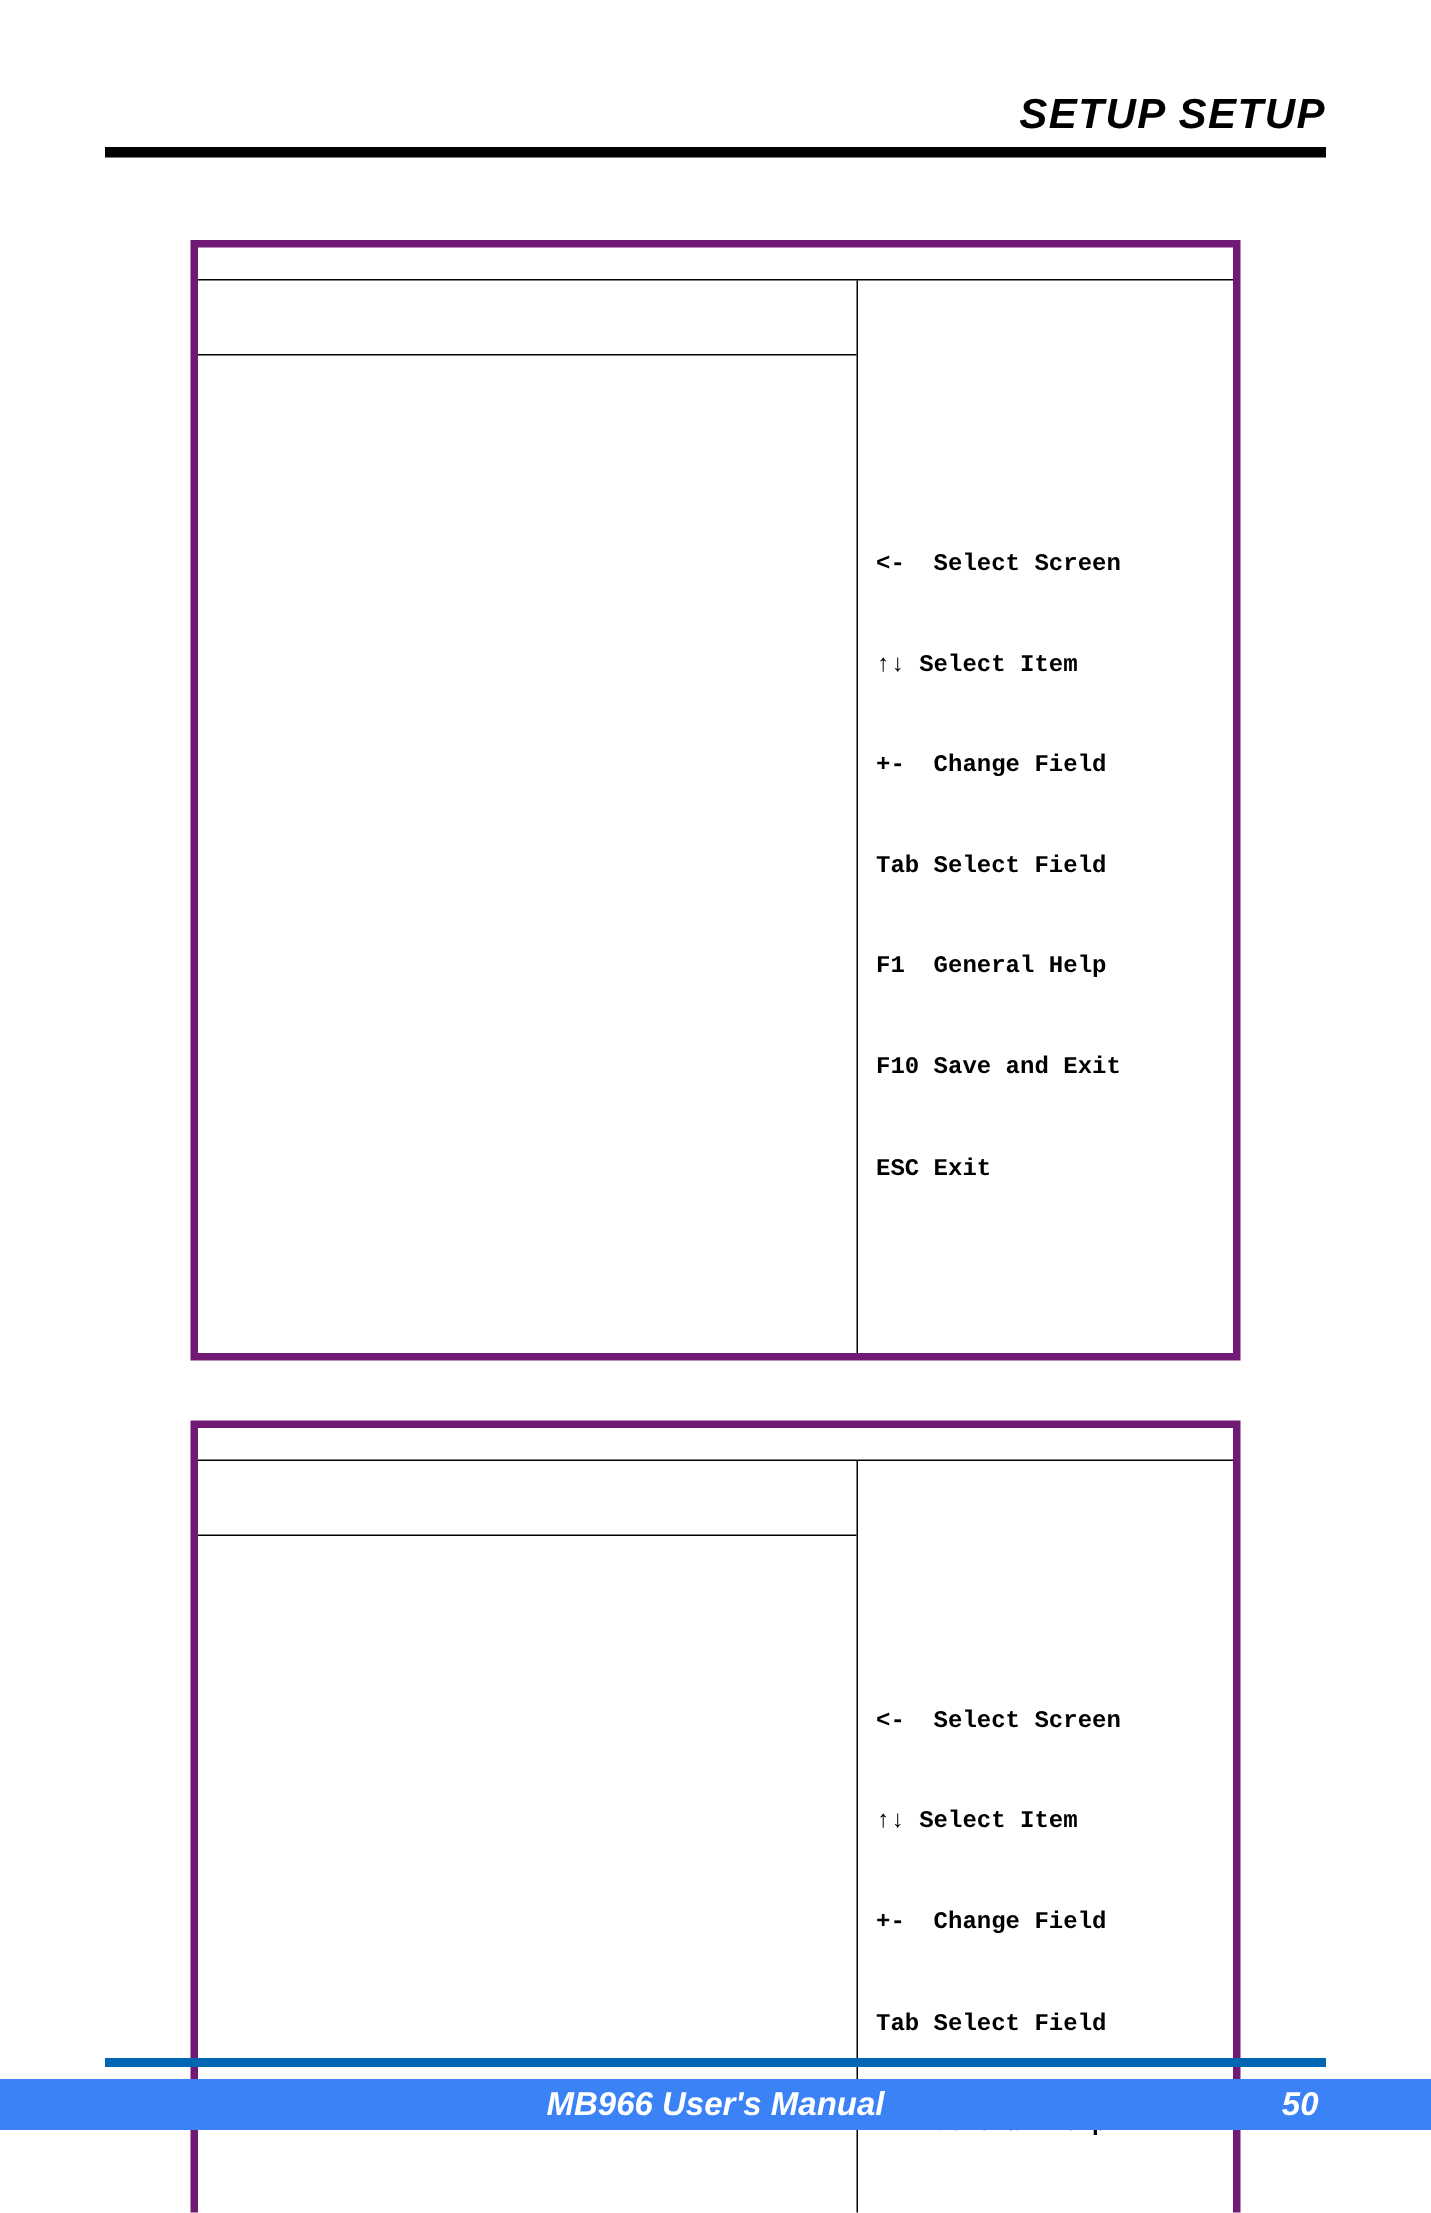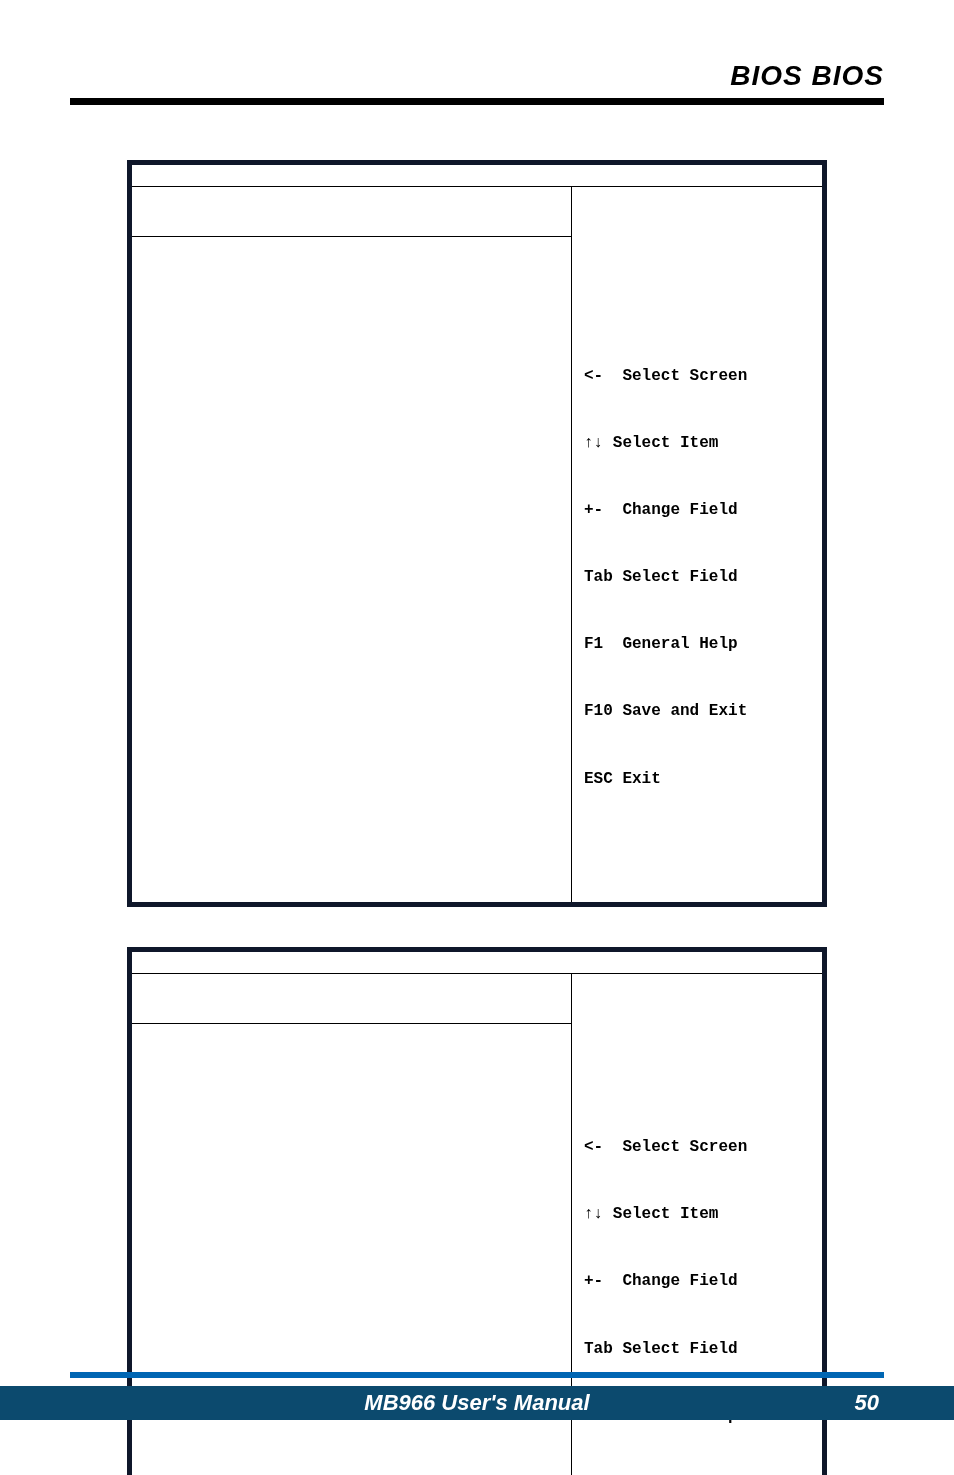--- a/index.html
+++ b/index.html
@@ -26,21 +26,21 @@
     padding-bottom: 6px;
   }
   .thick-rule {
     border: none;
     border-top: 7px solid #000;
     margin-bottom: 55px;
   }
   .panel {
     width: 700px;
     margin: 0 auto 40px auto;
-    border: 5px solid #0f172a;
+    border: 5px solid #701a75;
     font-family: "Courier New", monospace;
     font-size: 16px;
     font-weight: bold;
     line-height: 1.4;
   }
   .panel-top {
     height: 22px;
     border-bottom: 1.5px solid #000;
   }
   .panel-body {
@@ -60,21 +60,21 @@
     height: 50px;
     border-bottom: 1.5px solid #000;
   }
   .help-pad { height: 80px; }
   .help-pad2 { height: 65px; }
   .footer-bar {
     position: absolute;
     left: 0; right: 0;
     bottom: 55px;
     height: 34px;
-    background: #0c4a6e;
+    background: #3b82f6;
     color: #fff;
     display: flex;
     align-items: center;
     justify-content: space-between;
     padding: 0 75px;
     font-family: Arial, sans-serif;
     font-style: italic;
     font-weight: 900;
     font-size: 22px;
   }
@@ -83,21 +83,21 @@
     left: 70px; right: 70px;
     bottom: 97px;
     height: 6px;
     background: #0066b3;
   }
 </style>
 </head>
 <body>
 
 <div class="page">
-  <div class="header-title">BIOS BIOS</div>
+  <div class="header-title">SETUP SETUP</div>
   <hr class="thick-rule">
 
   <div class="panel">
     <div class="panel-top"></div>
     <div class="panel-body">
       <div class="panel-left">
         <div class="panel-left-inner-top"></div>
       </div>
       <div class="panel-right">
         <div class="help-pad"></div>

